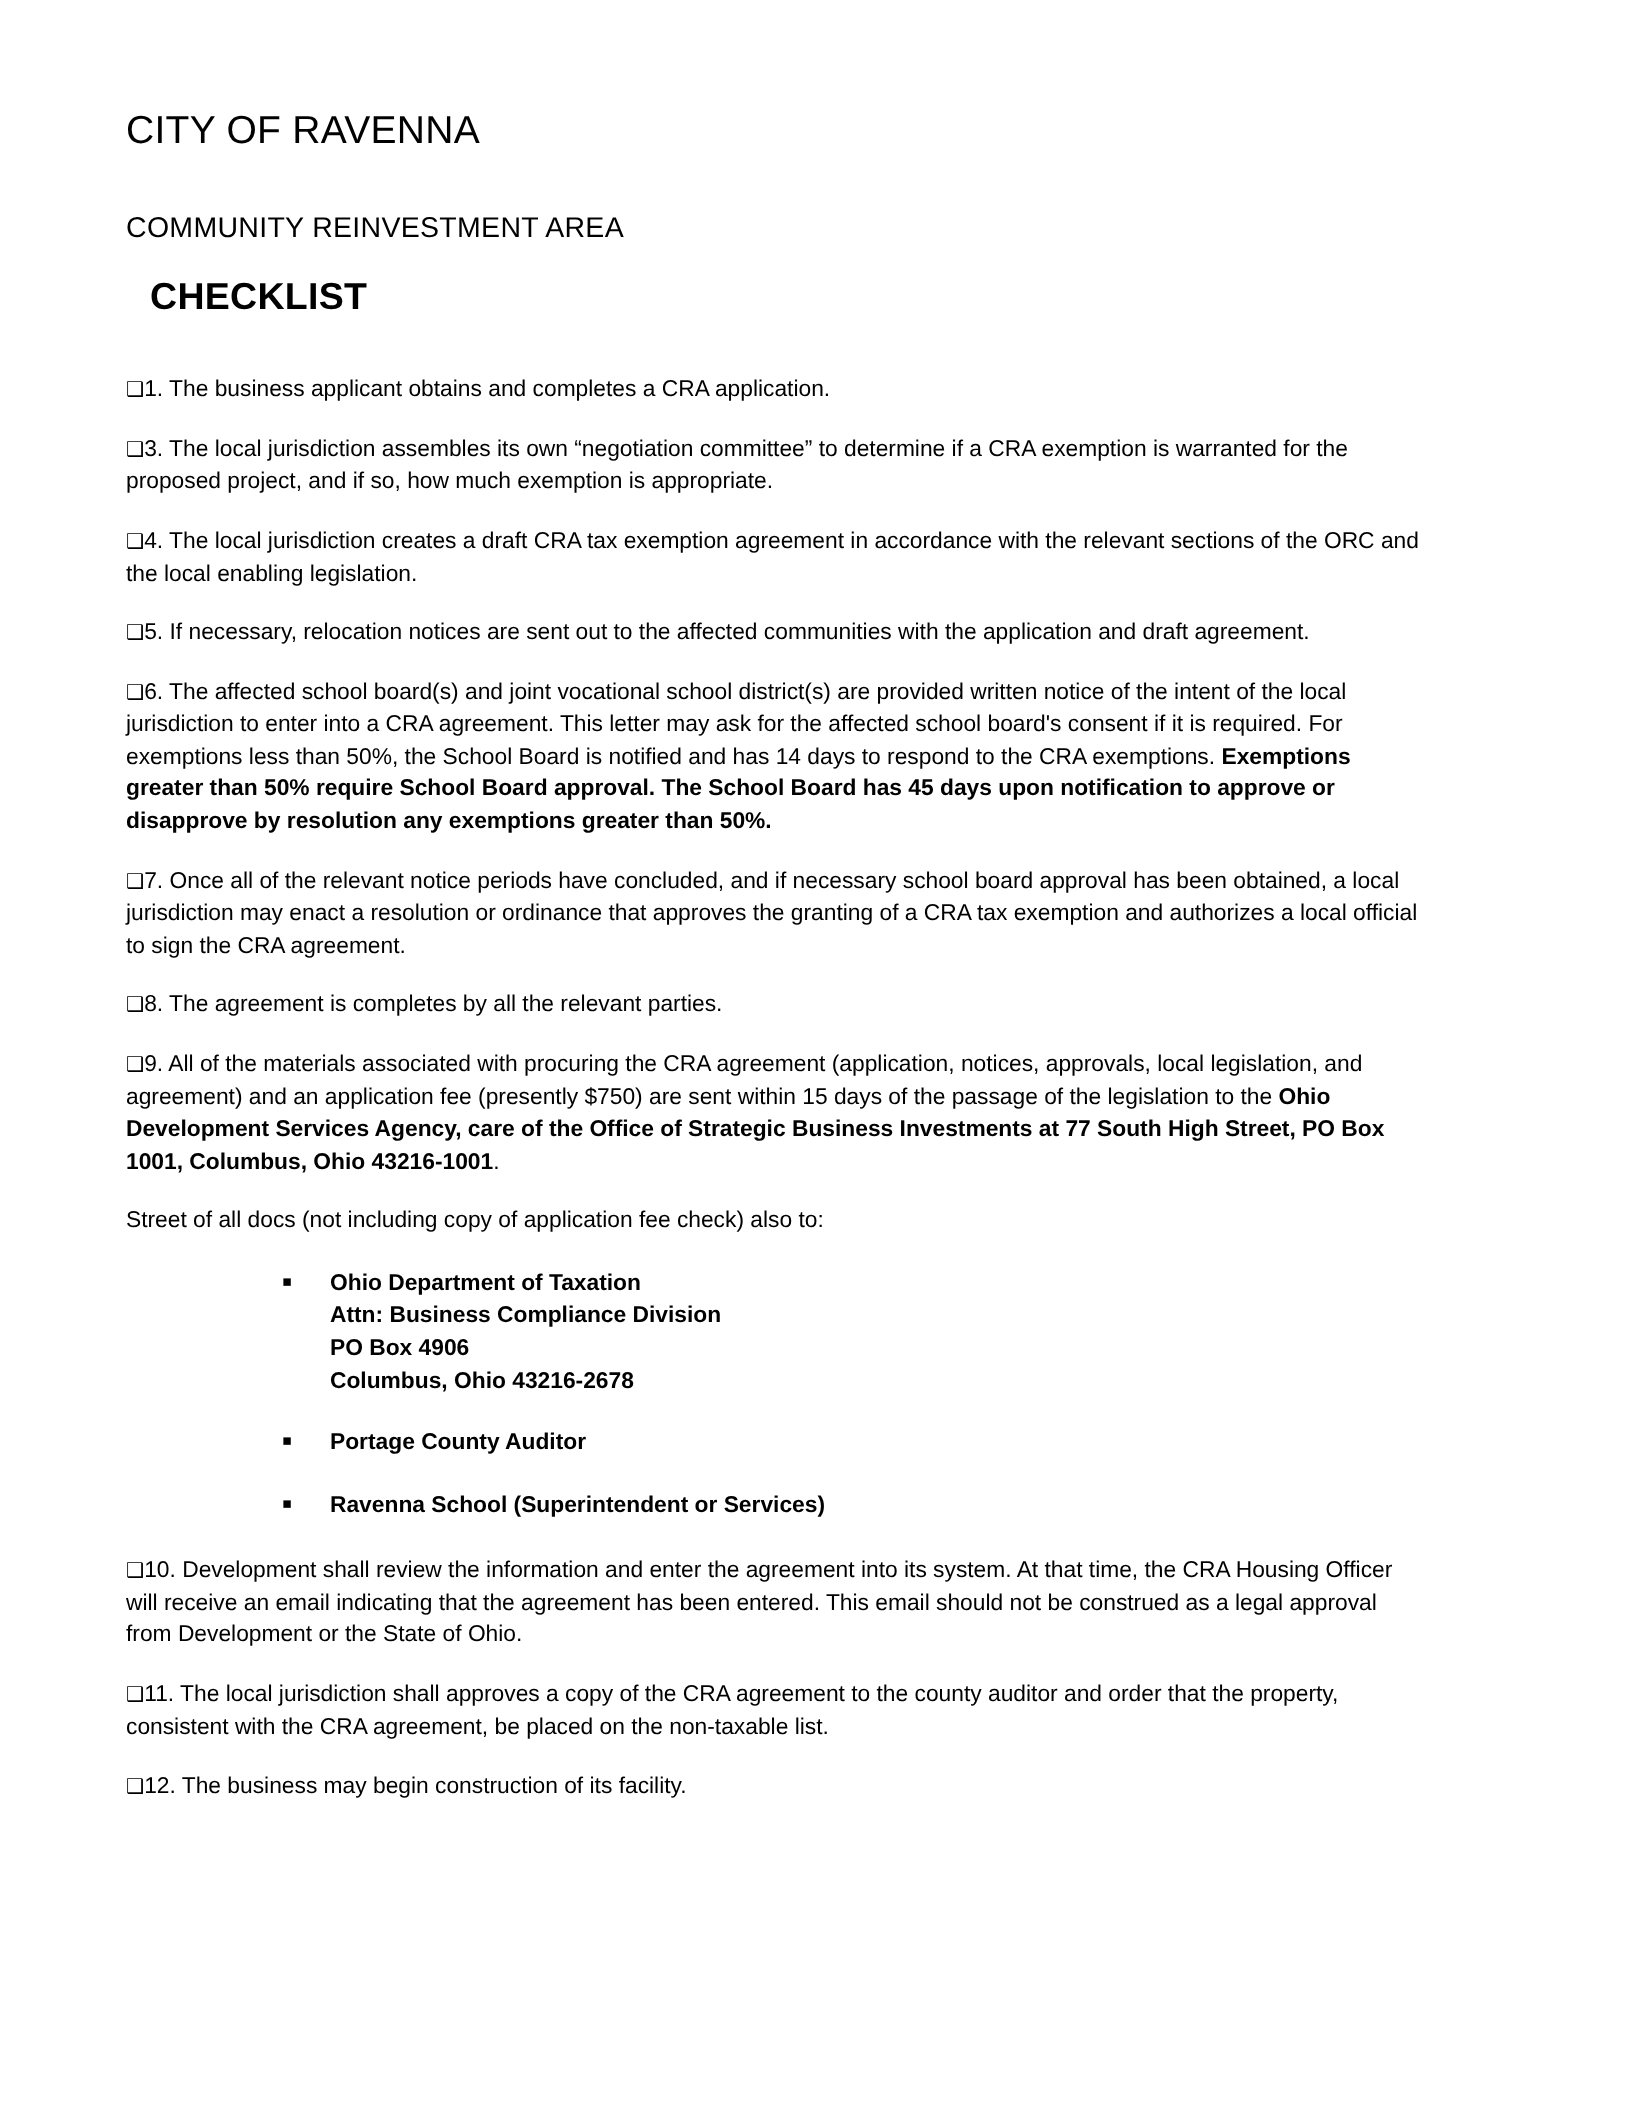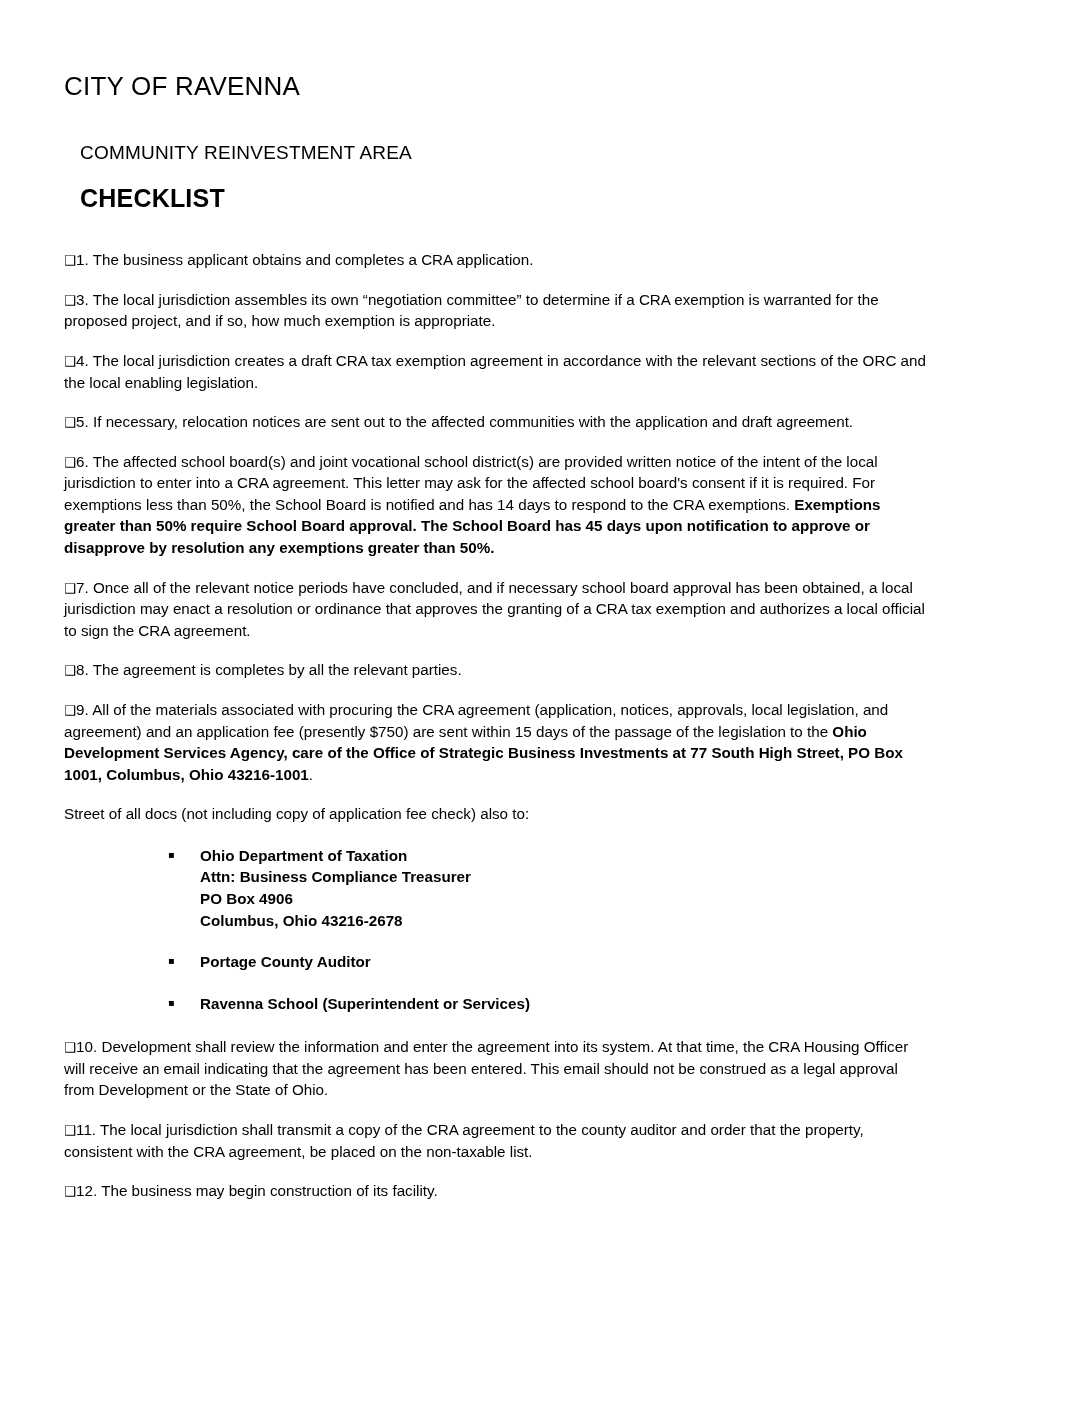--- a/index.html
+++ b/index.html
@@ -13,38 +13,38 @@
     font-family: "Liberation Sans", sans-serif;
     color: #000000;
     -webkit-font-smoothing: none;
   }
   .page {
     position: relative;
     width: 1088px;
     height: 1408px;
     background: #ffffff;
     box-sizing: border-box;
-    padding: 72px 100px 0 64px;
+    padding: 72px 100px 0 84px;
   }
   .doc-title {
     font-size: 26px;
     font-weight: 400;
     letter-spacing: 0.2px;
     line-height: 1.15;
     margin: 0 0 38px 0;
   }
   .subtitle-block {
     margin: 0 0 34px 0;
   }
   .subtitle-line-1 {
     font-size: 19px;
     font-weight: 400;
     letter-spacing: 0.2px;
     line-height: 1.35;
-    margin: 16px;
+    margin: 0;
   }
   .subtitle-line-2 {
     font-size: 25px;
     font-weight: 700;
     letter-spacing: 0.2px;
     line-height: 1.35;
     margin: 16px;
   }
   .checklist {
     width: 862px;
@@ -120,35 +120,35 @@
         <p class="item"><span class="cbx">❑</span><span>8.</span><span> The agreement is completes by all the relevant parties.</span></p>
         <p class="item"><span class="cbx">❑</span><span>9.</span><span> All of the materials associated with procuring the CRA agreement (application, notices, approvals, local legislation, and agreement) and an application fee (presently $750) are sent within 15 days of the passage of the legislation to the </span><b>Ohio Development Services Agency, care of the Office of Strategic Business Investments at 77 South High Street, PO Box 1001, Columbus, Ohio 43216-1001</b><span>.</span></p>
       </div>
 
     <p class="copies-line">Street of all docs (not including copy of application fee check) also to:</p>
 
     <ul class="addr-list" id="addr-list">
         <li class="addr-entry">
           <span class="bullet">▪</span>
           <span class="addr-line">Ohio Department of Taxation</span>
-          <span class="addr-line">Attn: Business Compliance Treasurer</span>
+          <span class="addr-line">Attn: Business Compliance Division</span>
           <span class="addr-line">PO Box 4906</span>
           <span class="addr-line">Columbus, Ohio 43216-2678</span>
         </li>
         <li class="addr-entry">
           <span class="bullet">▪</span>
           <span class="addr-line">Portage County Auditor</span>
         </li>
         <li class="addr-entry">
           <span class="bullet">▪</span>
           <span class="addr-line">Ravenna School (Superintendent or Services)</span>
         </li>
       </ul>
 
     <div id="items-after">
         <p class="item"><span class="cbx">❑</span><span>10.</span><span> Development shall review the information and enter the agreement into its system. At that time, the CRA Housing Officer will receive an email indicating that the agreement has been entered. This email should not be construed as a legal approval from Development or the State of Ohio.</span></p>
-        <p class="item"><span class="cbx">❑</span><span>11.</span><span> The local jurisdiction shall transmit a copy of the CRA agreement to the county auditor and order that the property, consistent with the CRA agreement, be placed on the non-taxable list.</span></p>
+        <p class="item"><span class="cbx">❑</span><span>11.</span><span> The local jurisdiction shall approves a copy of the CRA agreement to the county auditor and order that the property, consistent with the CRA agreement, be placed on the non-taxable list.</span></p>
         <p class="item"><span class="cbx">❑</span><span>12.</span><span> The business may begin construction of its facility.</span></p>
       </div>
 
   </div>
 
 </div>
 
 </body></html>

